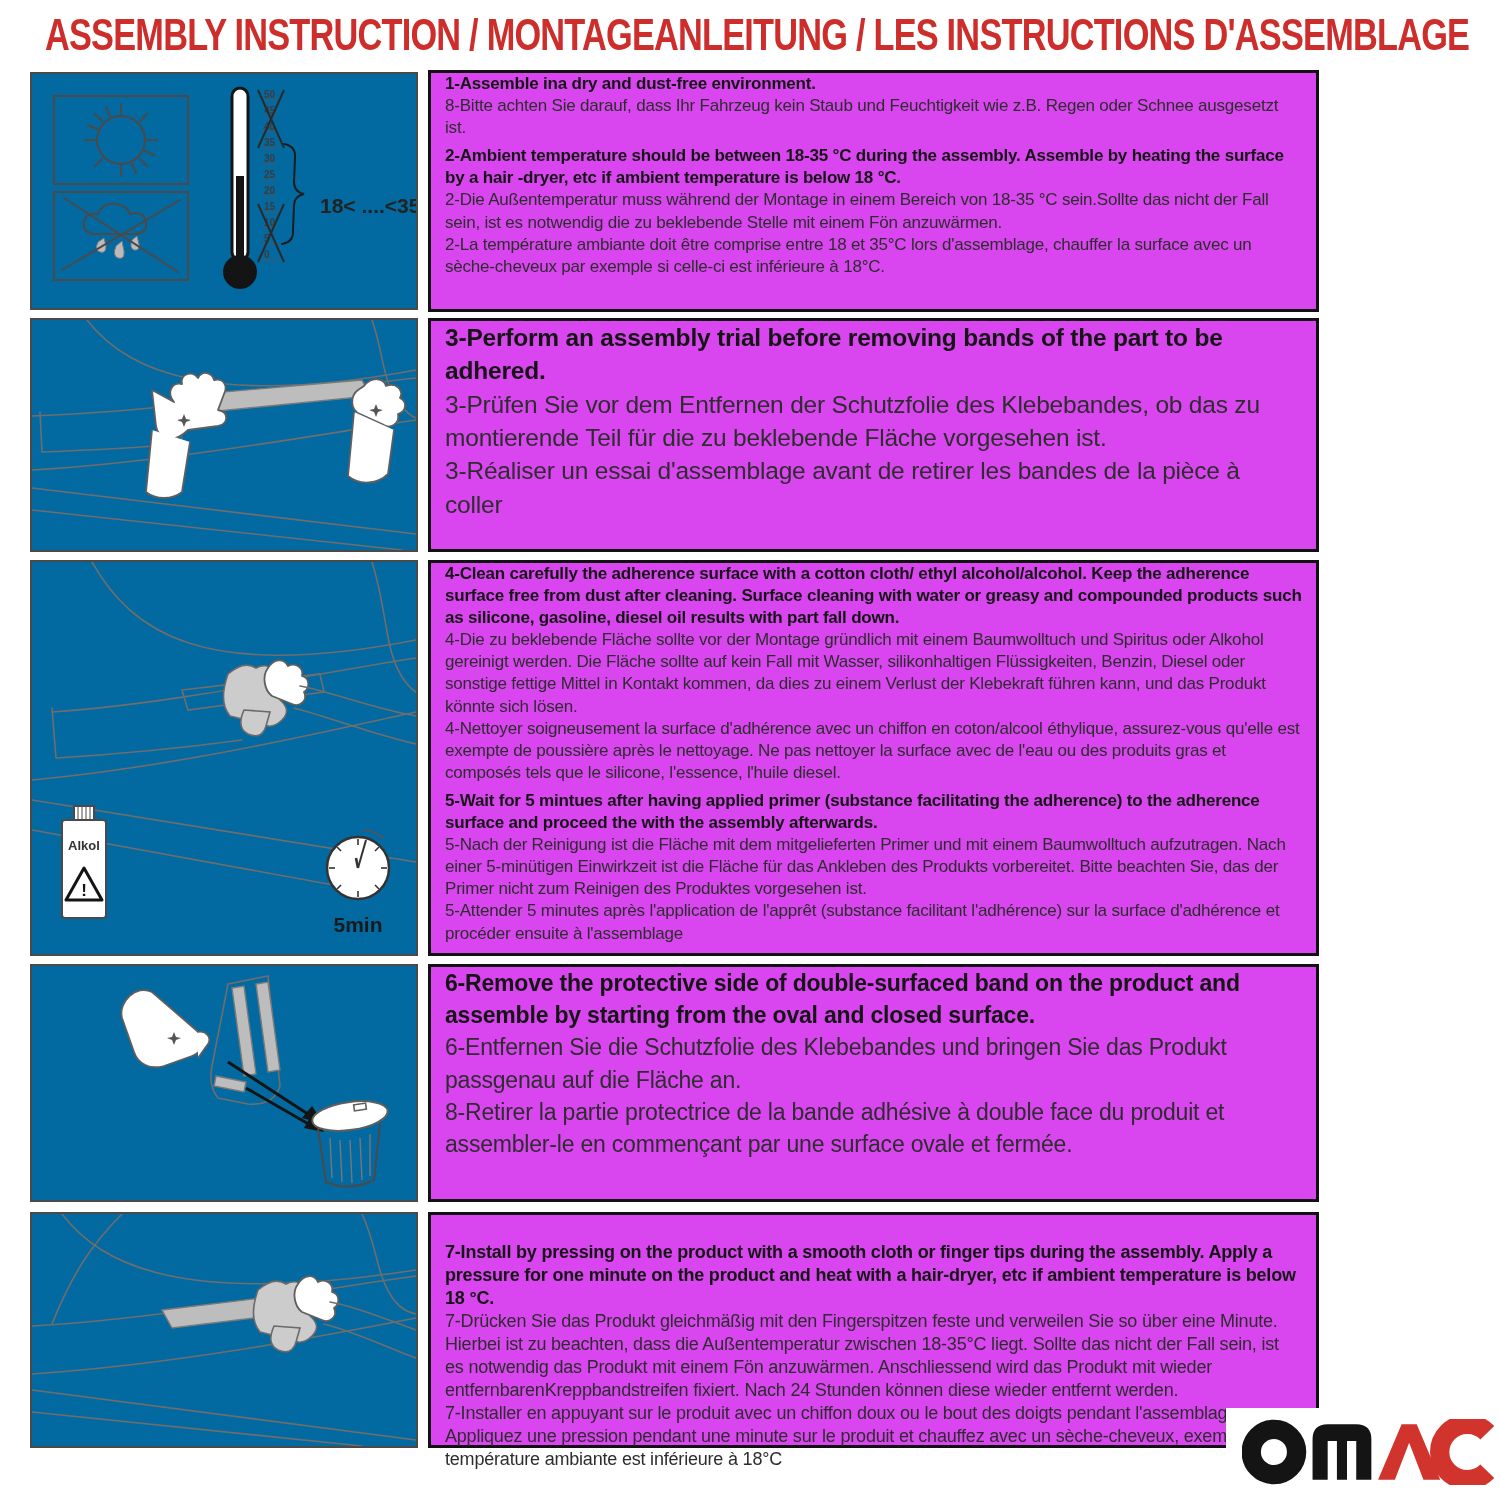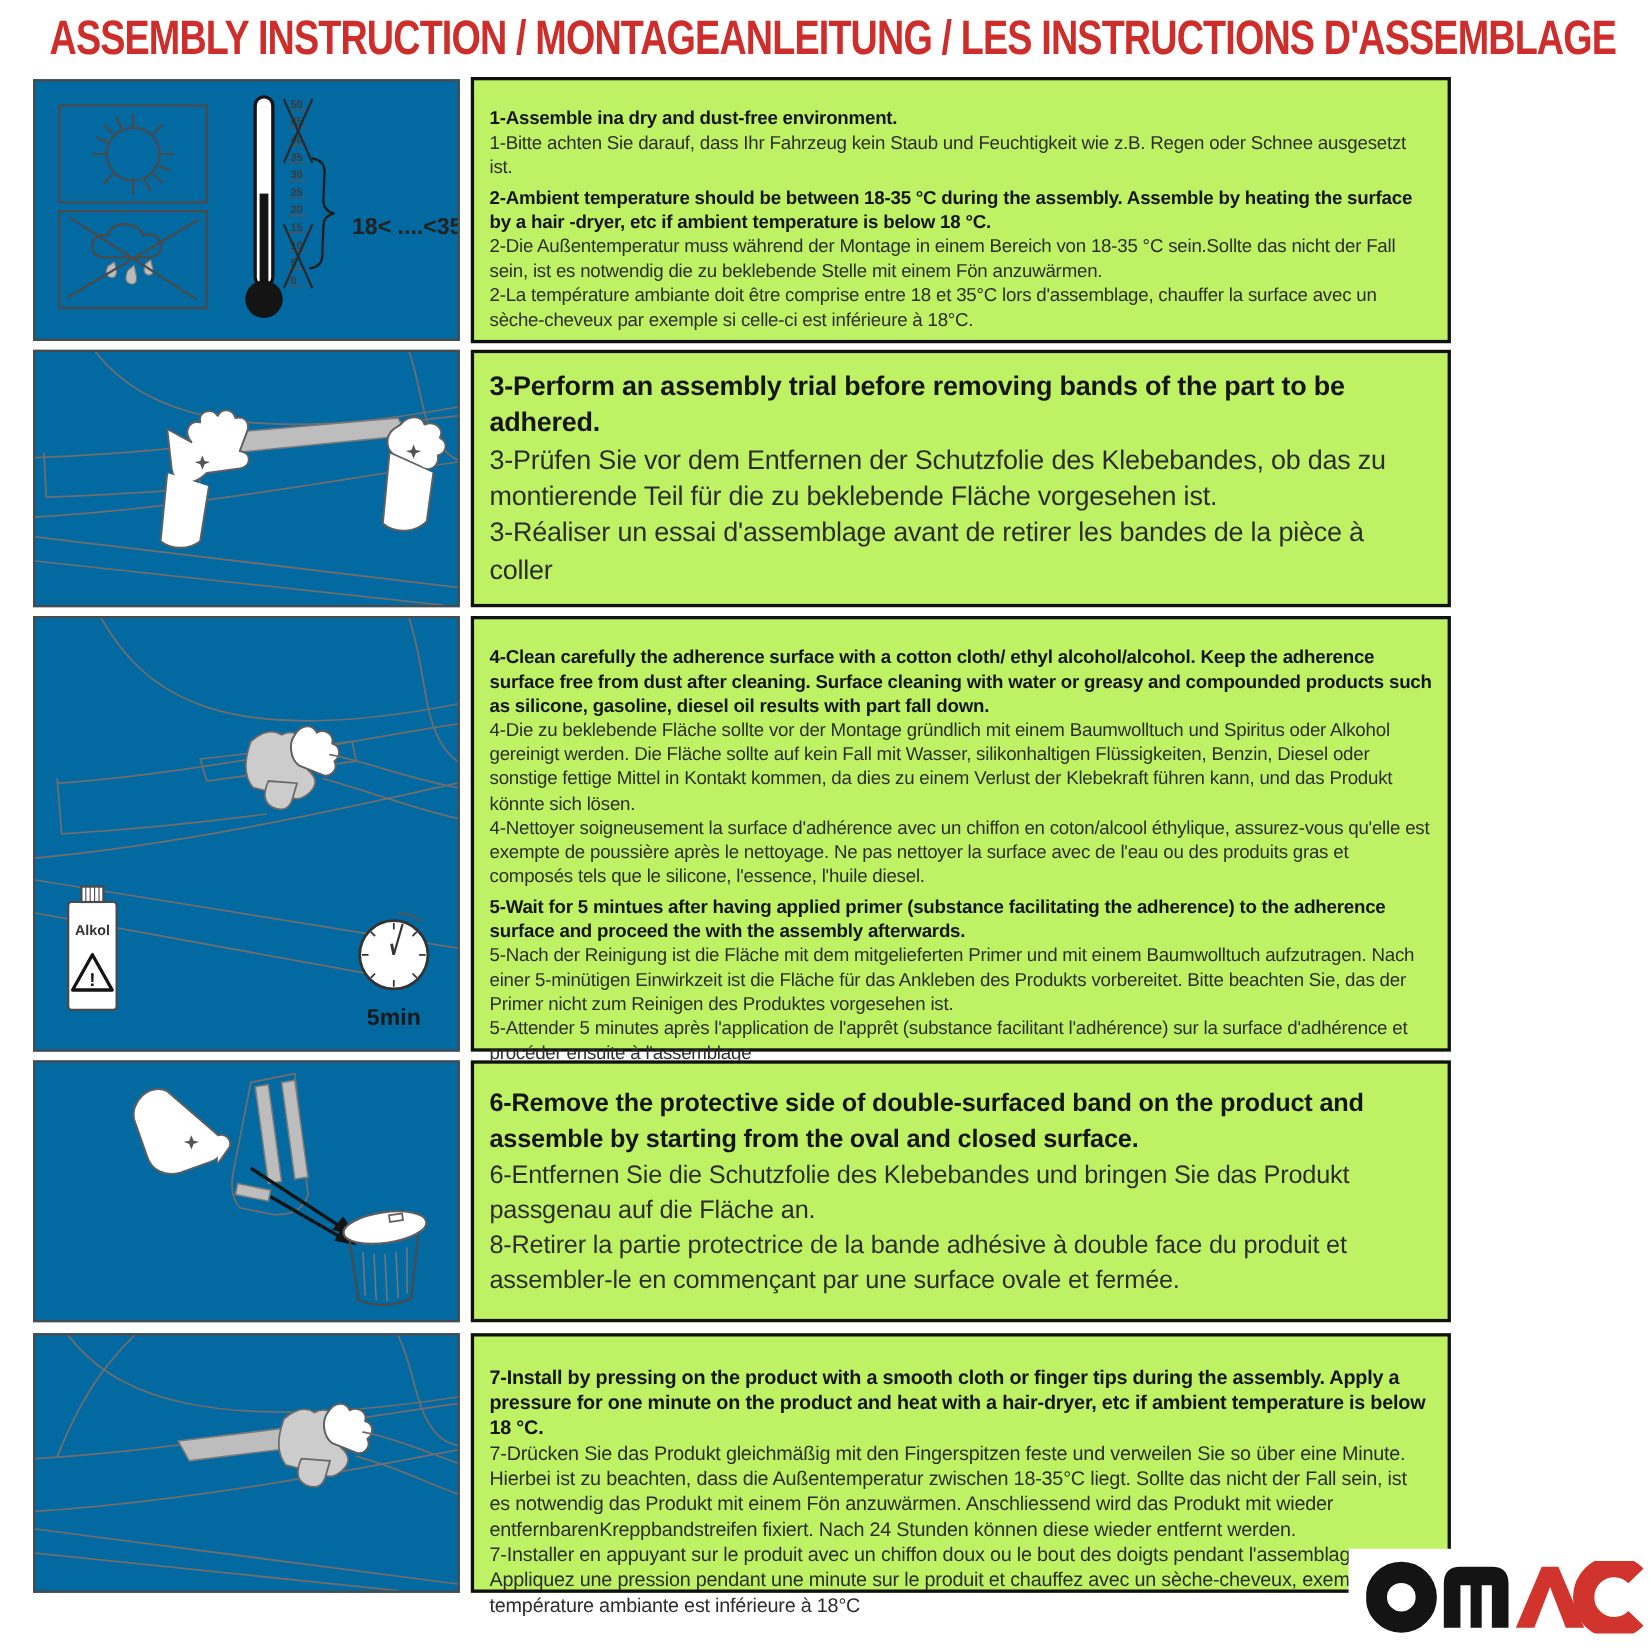--- a/index.html
+++ b/index.html
@@ -4,26 +4,26 @@
 <style>
   html,body{margin:0;padding:0;background:#ffffff;}
   #page{position:relative;width:1500px;height:1500px;background:#ffffff;overflow:hidden;
         font-family:"Liberation Sans",sans-serif;}
   
   .title{position:absolute;left:45px;top:10px;font-size:44px;font-weight:bold;
          color:#cd2e2b;white-space:nowrap;letter-spacing:-1px;
          transform:scaleX(0.78);transform-origin:0 0;}
   
   .imgbox{position:absolute;left:30px;width:388px;border:2px solid #4a4a4a;background:#0369a1;box-sizing:border-box;}
-  .txtbox{position:absolute;left:428px;width:891px;border:3px solid #101010;background:#bef264;
-          box-sizing:border-box;padding:24px 14px;display:flex;flex-direction:column;}
+  .txtbox{position:absolute;left:428px;width:891px;border:3px solid #101010;background:#d946ef;
+          box-sizing:border-box;padding:0 14px;display:flex;flex-direction:column;}
   .txtbox p{margin:0;color:#2d2d2d;letter-spacing:-0.2px;}
   .txtbox p.b{font-weight:bold;color:#151515;}
   .txtbox p.gap{margin-top:6px;}
-  .vcenter{justify-content:center;}
+  .vcenter{justify-content:flex-start;}
   .s1 p{font-size:17px;line-height:1.30;}
   .s2 p{font-size:24.5px;line-height:1.36;}
   .s3 p{font-size:17px;line-height:1.30;}
   .s4 p{font-size:23px;line-height:1.40;}
   .s5 p{font-size:18px;line-height:1.28;}
   .imgbox svg{display:block;width:100%;height:100%;}
   .sketch{stroke:#6e6e6e;fill:none;stroke-width:1.6;stroke-linecap:round;}
   .sketchd{stroke:#4a4a4a;fill:none;stroke-width:2;stroke-linecap:round;}
   .grayfill{fill:#bdbdbd;stroke:#7a7a7a;stroke-width:1.4;}
   .cloth{fill:#cccccc;stroke:#6a6a6a;stroke-width:1.6;}
@@ -112,21 +112,21 @@
           </g>
         </g>
 
         <path d="M252,70 q12,2 11,14 l-1,24 q0,10 10,12 q-10,2 -10,12 l-1,24 q1,12 -11,14" class="sketchd ink"></path>
         <text x="288" y="139" font-size="21" font-weight="bold" fill="#222222">18&lt; ....&lt;35 C</text>
       </g>
     </svg>
   </div>
   <div class="txtbox s1" style="top:70px;height:242px;">
     <p class="b">1-Assemble ina dry and dust-free environment.</p>
-    <p>1-Bitte achten Sie darauf, dass Ihr Fahrzeug kein Staub und Feuchtigkeit wie z.B. Regen oder Schnee ausgesetzt ist.</p>
+    <p>8-Bitte achten Sie darauf, dass Ihr Fahrzeug kein Staub und Feuchtigkeit wie z.B. Regen oder Schnee ausgesetzt ist.</p>
     <p class="b gap">2-Ambient temperature should be between 18-35 °C  during the assembly. Assemble by heating the surface by a hair -dryer, etc if ambient temperature is below 18 °C.</p>
     <p>2-Die Außentemperatur muss während der Montage in einem Bereich von 18-35 °C  sein.Sollte das nicht der Fall sein, ist es notwendig die zu beklebende Stelle mit einem Fön anzuwärmen.</p>
     <p>2-La température ambiante doit être comprise entre 18 et 35°C lors d'assemblage, chauffer la surface avec un sèche-cheveux par exemple si celle-ci est inférieure à 18°C.</p>
   </div>
 
   <div class="imgbox" style="top:318px;height:234px;">
     <svg viewBox="0 0 384 230">
       <path class="sketch" d="M55,0 C95,52 180,88 384,50"></path>
       <path class="sketch" d="M340,0 C352,34 350,62 368,84 C374,92 378,96 384,98"></path>
       <path class="sketch" d="M0,96 C120,92 260,72 384,58"></path>

